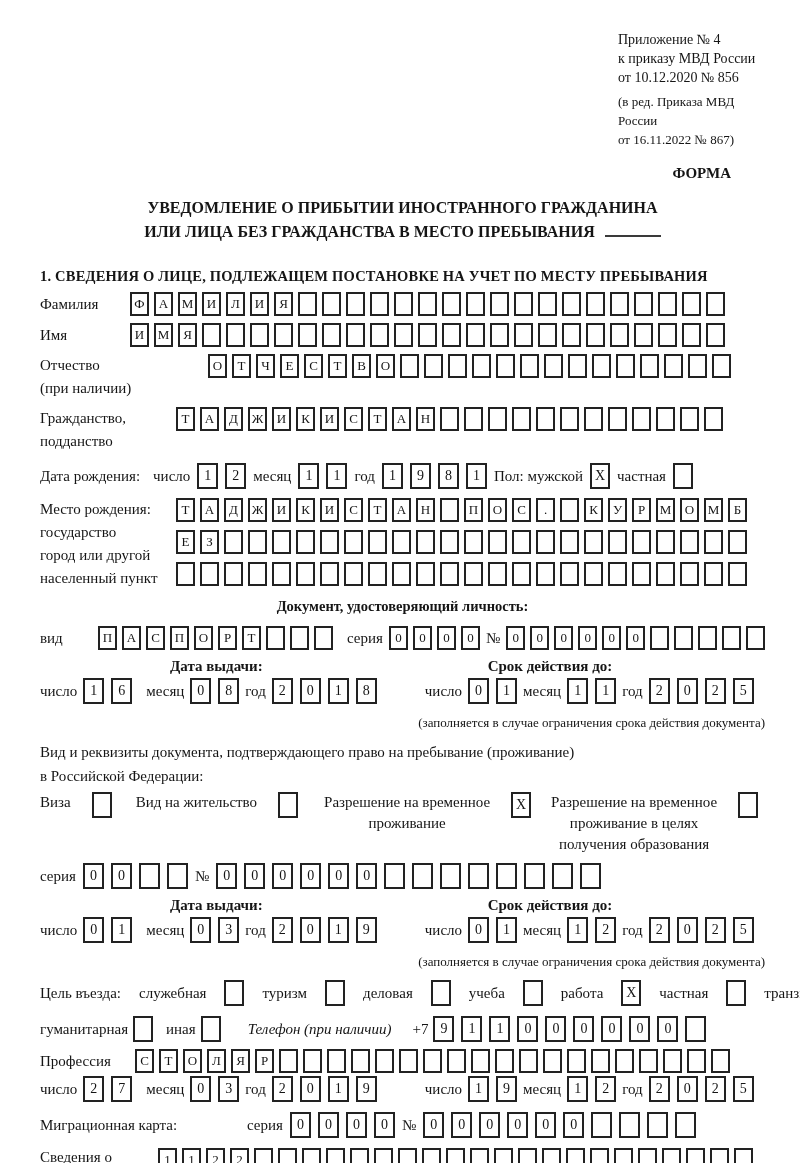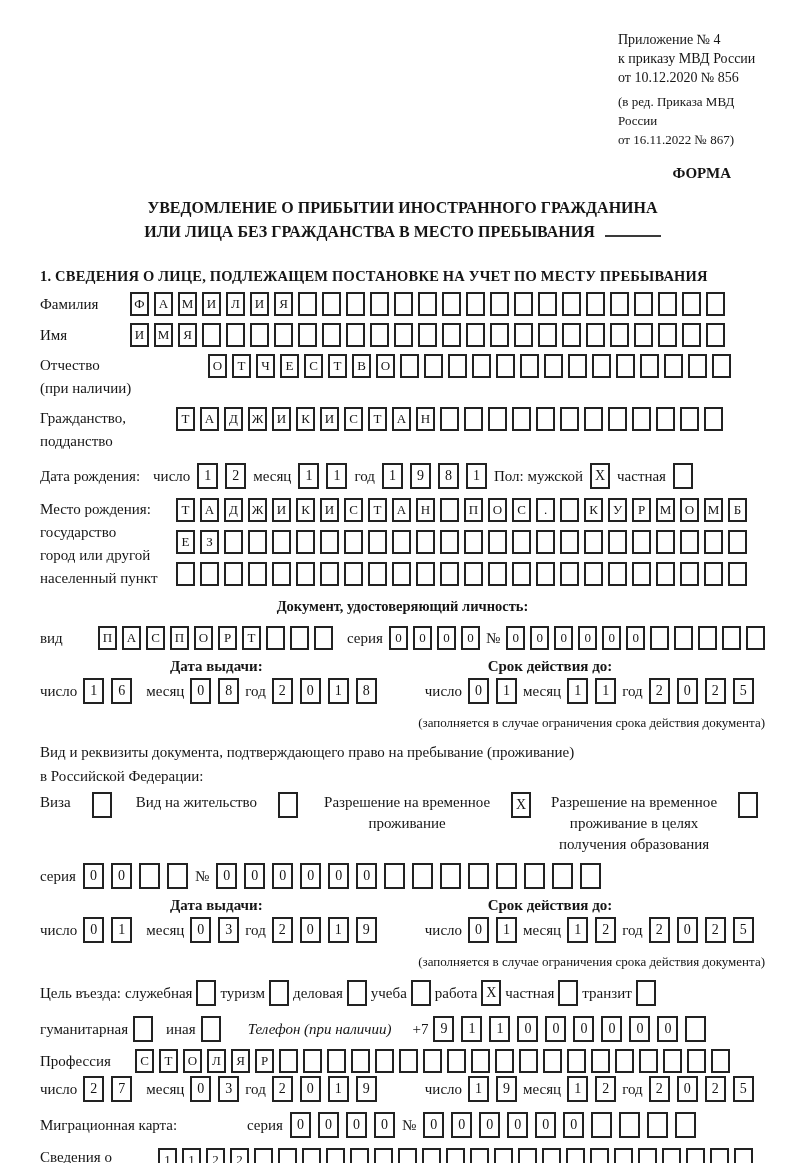--- a/index.html
+++ b/index.html
@@ -37,21 +37,21 @@
   .note{margin-top:11px;text-align:right;font-size:13px;}
   .intro{margin-top:9px;line-height:24px;}
 
   .optrow{display:flex;align-items:flex-start;margin-top:4px;}
   .opt{display:flex;align-items:flex-start;gap:21px;}
   .opt .txt{line-height:21px;}
   .opt .txt.c{text-align:center;}
   .cb{box-sizing:border-box;width:20px;height:26px;border:2px solid #222;background:#fff;
       display:flex;align-items:center;justify-content:center;font-size:14px;flex:0 0 auto;}
 
-  .purp{display:flex;align-items:center;gap:4px;margin-top:10px;}
+  .purp{display:flex;align-items:center;gap:18px;margin-top:10px;}
   .purp .t{flex:0 0 auto;}
 </style>
 </head>
 <body>
 
 <div class="page">
 
   <div class="appendix">
     <div>Приложение № 4</div>
     <div>к приказу МВД России</div>

